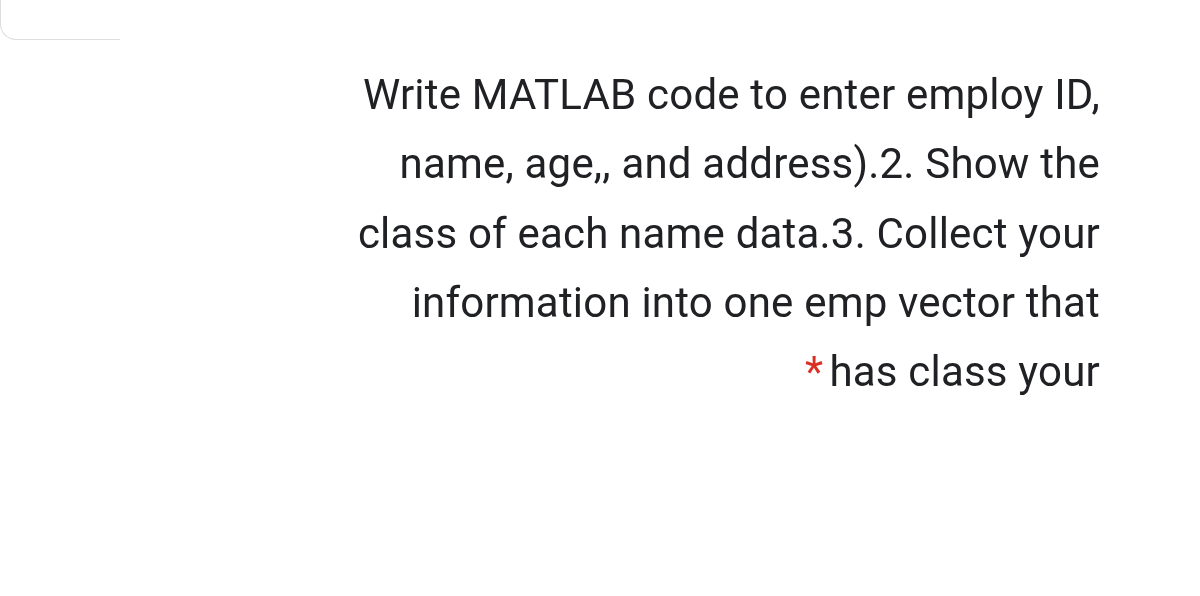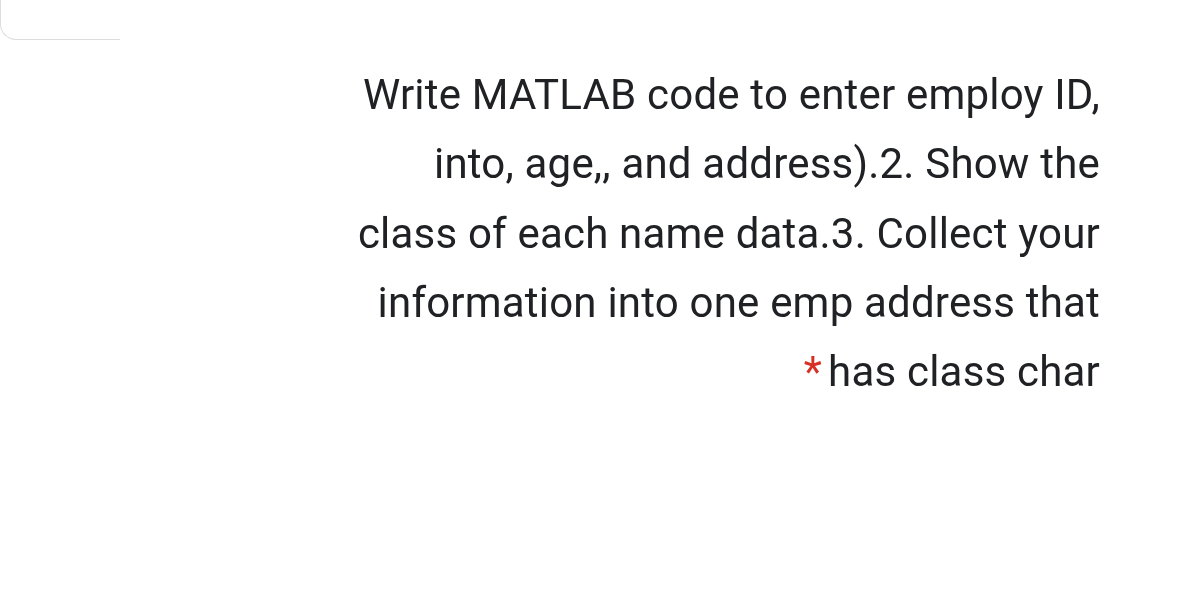--- a/index.html
+++ b/index.html
@@ -42,17 +42,17 @@
       opacity: 0.7;
     }
   </style>
 </head>
 <body>
 
 <div class="top-curve"></div>
 
 <div class="question-text">
   <span>Write MATLAB code to enter employ ID,</span><br>
-  <span>into, age,, and address).2. Show the</span><br>
+  <span>name, age,, and address).2. Show the</span><br>
   <span>class of each name data.3. Collect your</span><br>
-  <span>information into one emp address that</span><br>
-  <span class="asterisk">*</span><span>has class char</span>
+  <span>information into one emp vector that</span><br>
+  <span class="asterisk">*</span><span>has class your</span>
 </div>
 
 </body></html>

